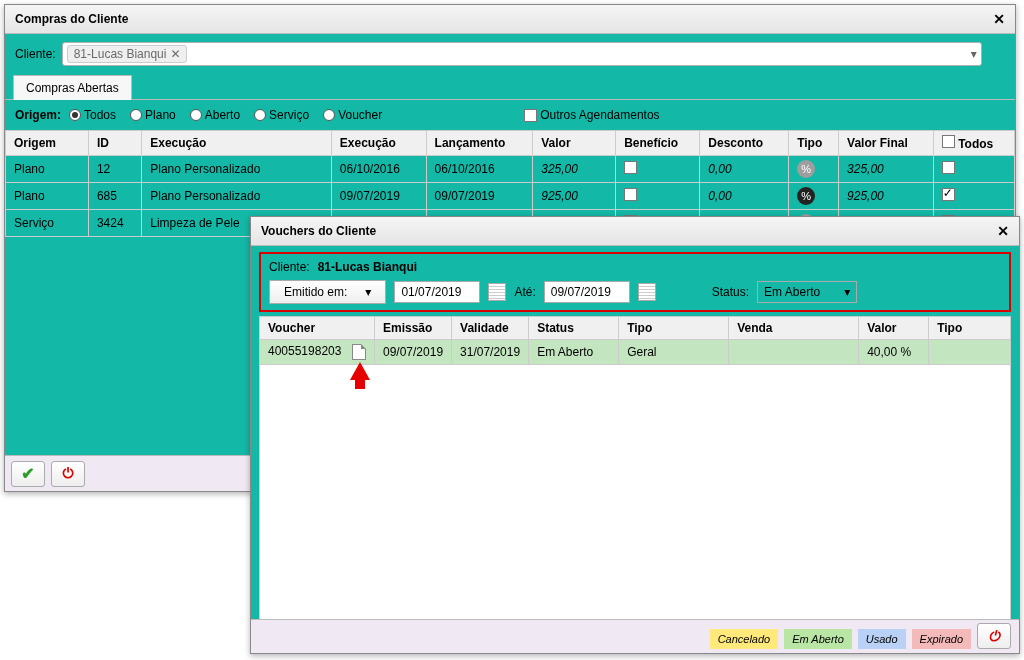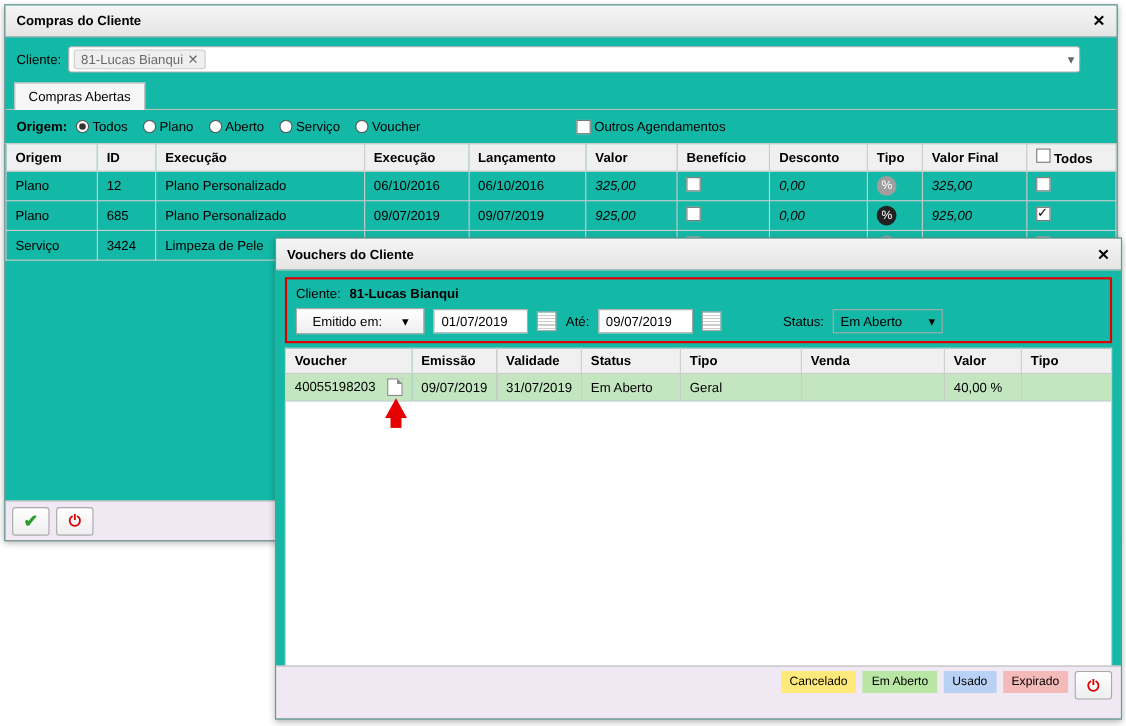--- a/index.html
+++ b/index.html
@@ -97,23 +97,23 @@
 .vtable { border-collapse:collapse; width:100%; }
 .vtable th, .vtable td { border:1px solid #ccc; padding:4px 8px; text-align:left; }
 .vtable th { background:#f0f0f0; font-weight:bold; }
 .vrow td { background:#c3e6c0; }
 .vtable-body {
   position:relative; border:1px solid #ccc; border-top:none;
   height:260px; background:#fff;
 }
 
 .footer2 {
-  position:absolute; left:0; right:0; bottom:0; height:48px;
+  position:absolute; left:0; right:0; bottom:0; height:34px;
   background:#f0e8f2; border-top:1px solid #bbb; padding:4px 8px;
-  display:flex; align-items:flex-start; justify-content:flex-end; gap:6px;
+  display:flex; align-items:flex-end; justify-content:flex-end; gap:6px;font-style:italic;
 }
 .status-chip { padding:4px 8px; font-size:11px; }
 .sc-cancel { background:#ffe97a; }
 .sc-aberto { background:#b9e6a4; }
 .sc-usado  { background:#b9d1f4; }
 .sc-expir  { background:#f4b9b9; }
 
 .red-arrow {
   position:absolute; width:0; height:0;
   border-left:10px solid transparent; border-right:10px solid transparent;

